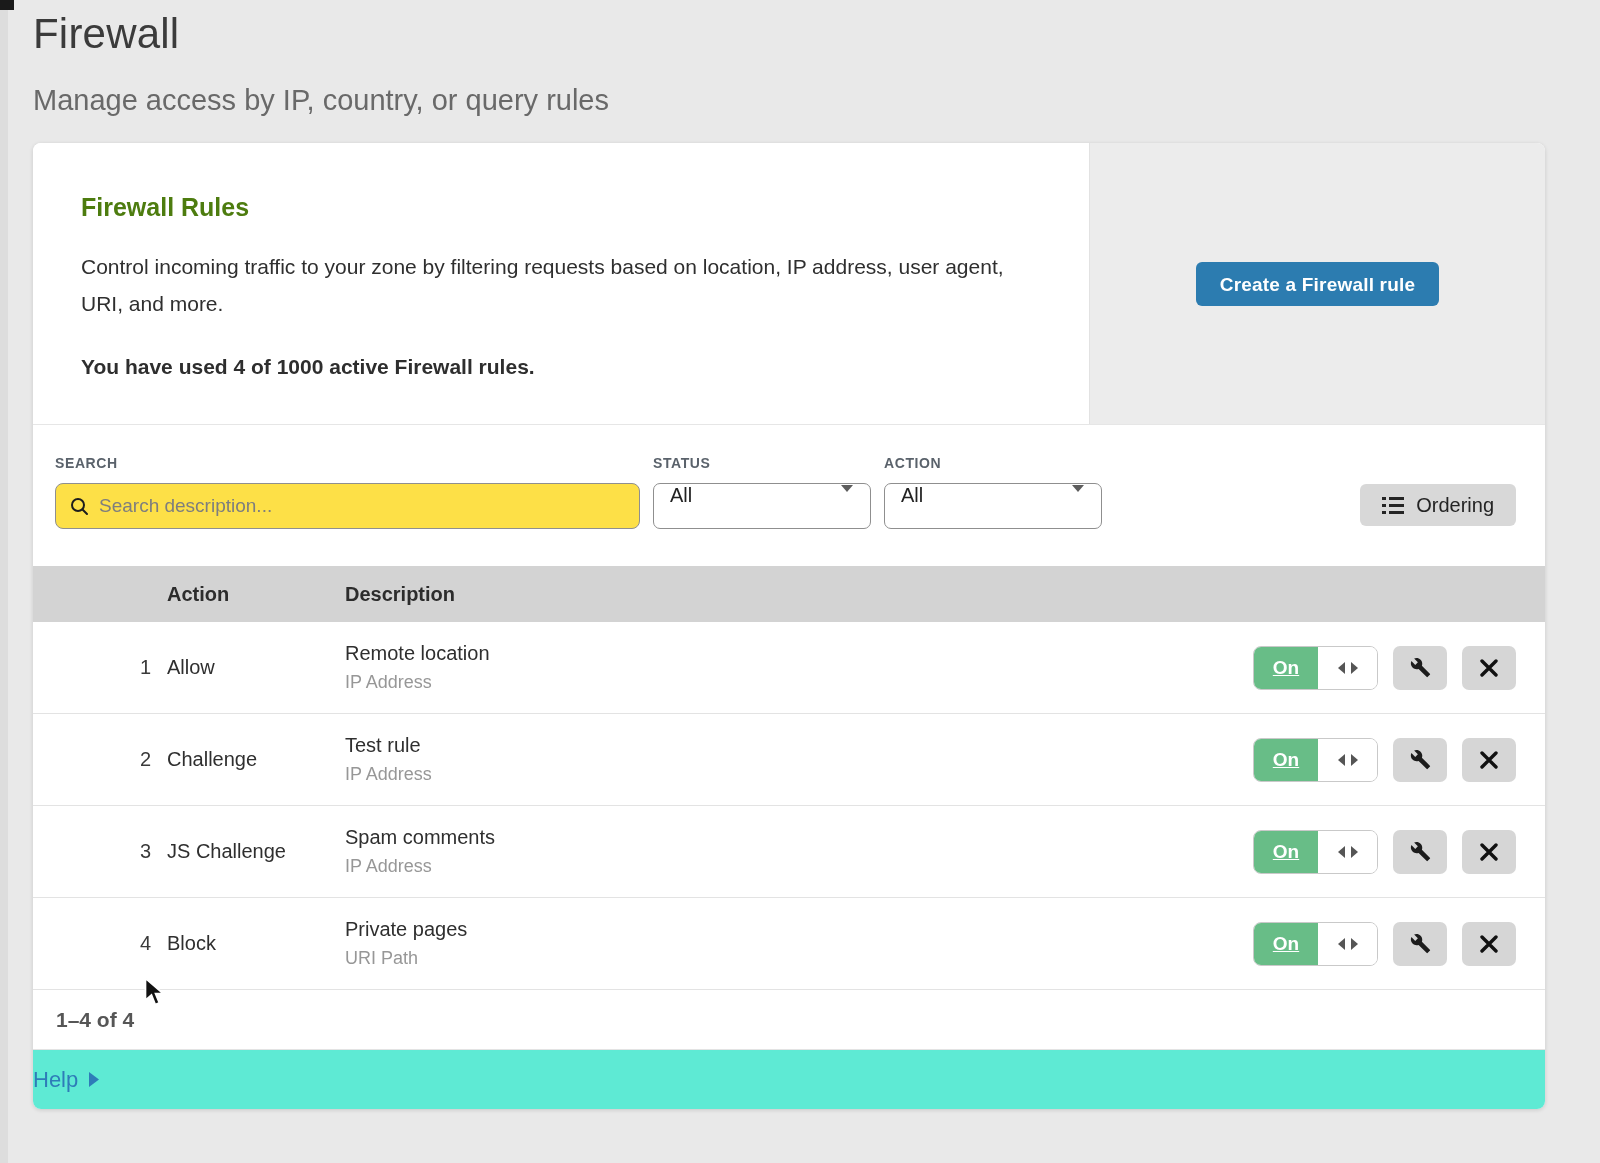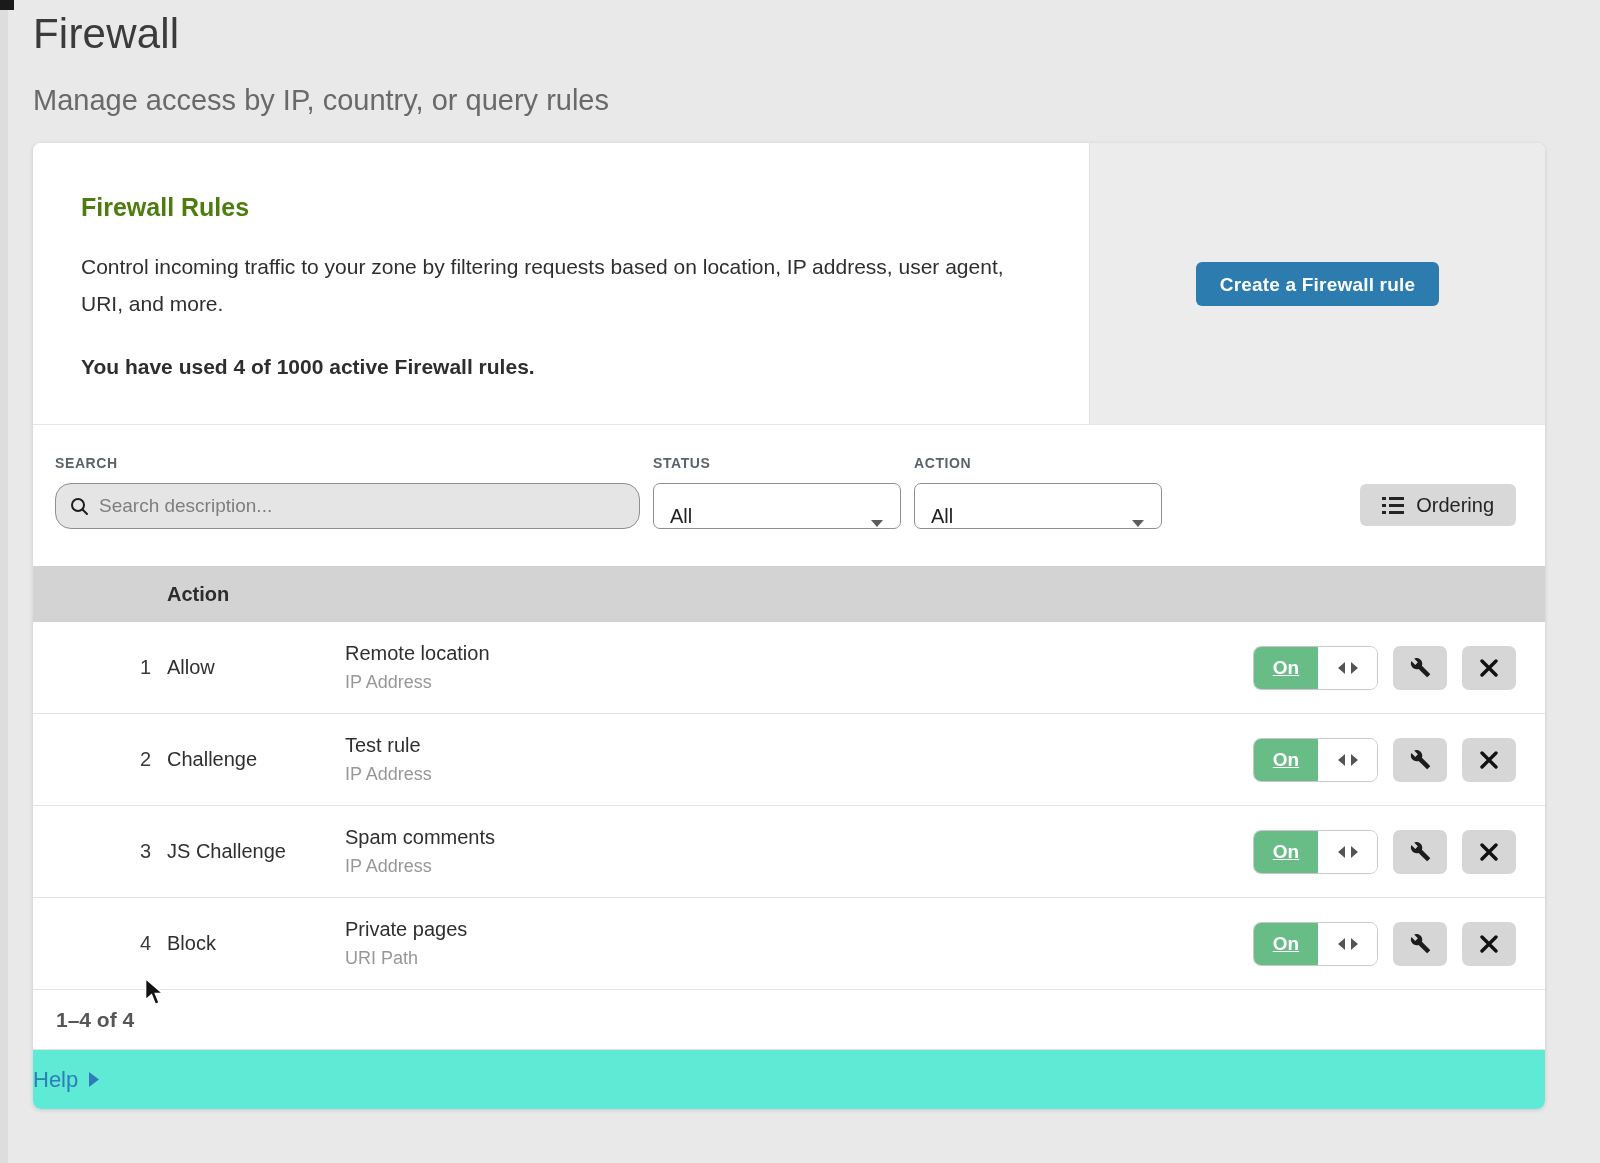--- a/index.html
+++ b/index.html
@@ -62,31 +62,31 @@
   .filter-section {
     height: 141px; padding: 30px 29px 1px 22px; display: flex; align-items: flex-start;
     background: #ffffff;
   }
   .filter-group { display: flex; flex-direction: column; }
   .filter-label {
     font-size: 14px; font-weight: 700; color: #5a626b; letter-spacing: 0.6px;
     margin-bottom: 12px;
   }
   .search-box {
-    width: 585px; height: 46px; border: 1px solid #8f8f8f; border-radius: 16px;
-    display: flex; align-items: center; padding: 0 14px; background: #e5e5e5;
+    width: 585px; height: 46px; border: 1px solid #8f8f8f; border-radius: 8px;
+    display: flex; align-items: center; padding: 0 14px; background: #fde047;
   }
   .search-box input {
     border: none; outline: none; flex: 1; font-size: 19px; color: #333;
     font-family: "Liberation Sans", sans-serif; margin-left: 10px; background: transparent;
   }
   .search-box input::placeholder { color: #7e7e7e; }
   .select-box {
-    width: 248px; height: 46px; border: 1px solid #8f8f8f; border-radius: 7px;
-    display: flex; align-items: flex-end; justify-content: space-between;
+    width: 218px; height: 46px; border: 1px solid #8f8f8f; border-radius: 7px;
+    display: flex; align-items: flex-start; justify-content: space-between;
     padding: 0 16px; font-size: 20px; color: #222; background: #fff; cursor: pointer;
   }
   .gap-1 { width: 13px; } .gap-2 { width: 13px; }
   .filter-spacer { flex: 1; }
   .ordering-btn {
     margin-top: 29px; height: 42px; padding: 0 22px; background: #d8d8d8;
     border: none; border-radius: 6px; display: flex; align-items: center; gap: 12px;
     font-family: "Liberation Sans", sans-serif; font-size: 20px; color: #242424;
     cursor: pointer;
   }
@@ -216,20 +216,21 @@
           <rect x="0" y="14" width="4" height="3" fill="#242424"></rect>
             <rect x="7" y="14" width="15" height="3" fill="#242424"></rect>
         </svg>
       </span>
       <span>Ordering</span>
     </button>
   </div>
 
   <div class="table-header">
     <div class="col-action">Action</div>
+    <div class="col-description">Description</div>
   </div>
 
   <div>
     <div class="rule-row">
       <div class="rule-priority">1</div>
       <div class="rule-action">Allow</div>
       <div class="rule-desc">
         <div class="rule-desc-title">Remote location</div>
         <div class="rule-desc-sub">IP Address</div>
       </div>

